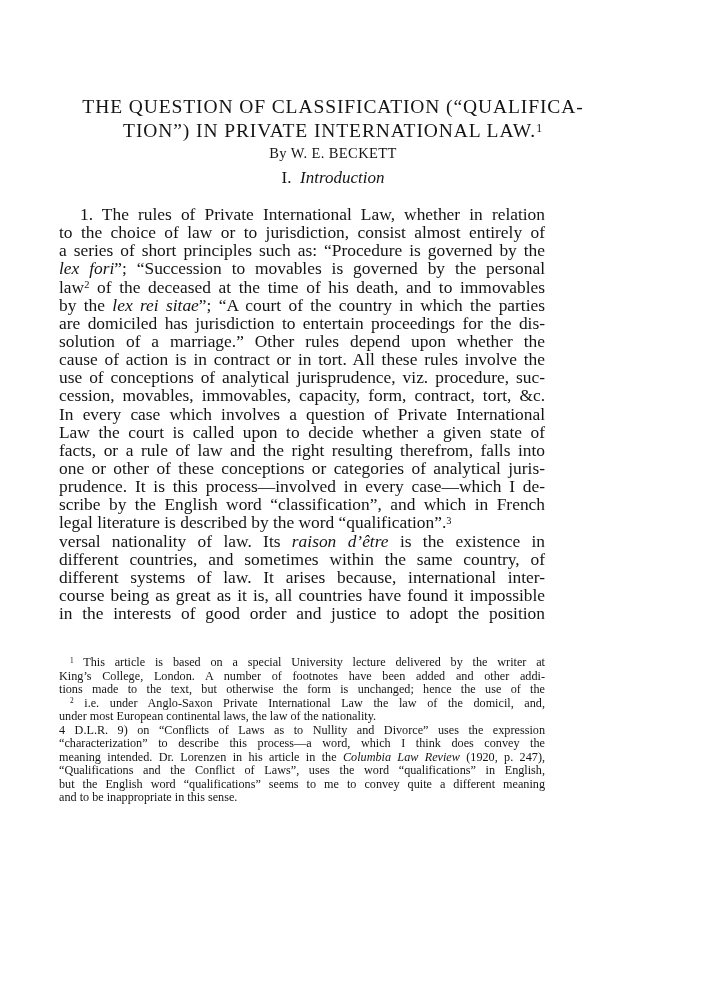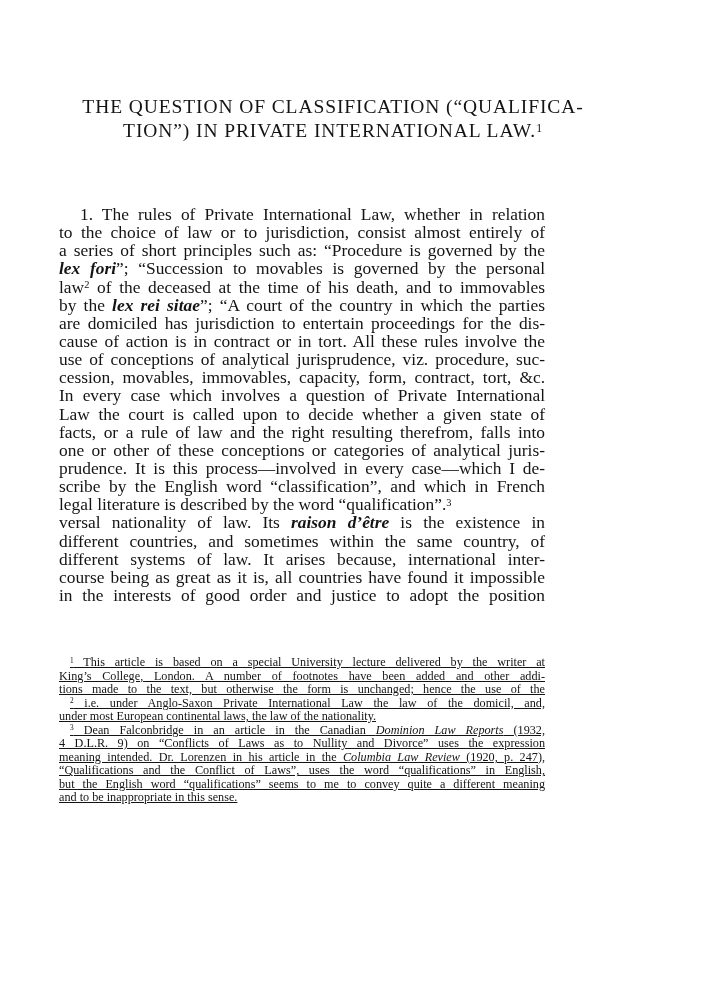--- a/index.html
+++ b/index.html
@@ -25,47 +25,52 @@
   .section i { font-style: italic; }
   .body {
     position: absolute; left: 59px; width: 486px; top: 205px;
     font-family: "Liberation Serif", serif; font-size: 17.4px; line-height: 18.15px;
   }
   .body .ln {
     display: block; text-align: justify; text-align-last: justify; white-space: nowrap; height: 18.15px;
   }
   .body .ln.last { text-align-last: left; }
   .body .ln.indent { padding-left: 21px; }
-  .body i { font-style: italic; font-weight: bold; }
+  .body i { font-style: italic; }
   sup { font-size: 60%; vertical-align: 0; position: relative; top: -0.45em; line-height: 0; }
   .notes {
     position: absolute; left: 59px; width: 486px; top: 656px;
     font-family: "Liberation Serif", serif; font-size: 12.2px; line-height: 13.55px;
   }
-  .notes .ln { display: block; text-align: justify; text-align-last: justify; white-space: nowrap; height: 13.55px; text-decoration: underline; }
+  .notes .ln { display: block; text-align: justify; text-align-last: justify; white-space: nowrap; height: 13.55px; }
   .notes .ln.last { text-align-last: left; }
   .notes .ln.indent { padding-left: 11px; }
   .notes i { font-style: italic; }
 </style>
 </head>
 <body>
 
 <div class="page">
   <div class="title">
     <span class="line">THE QUESTION OF CLASSIFICATION (“QUALIFICA-</span>
     <span class="line"><span>TION”) IN PRIVATE INTERNATIONAL LAW.</span><sup>1</sup></span>
   </div>
+  <div class="byline">By W. E. BECKETT</div>
+  <div class="section">
+    <span>I.</span>&nbsp;&nbsp;<i>Introduction</i>
+  </div>
   <div class="body" id="body">
       <span class="ln indent"><span>1. The rules of Private International Law, whether in relation</span></span>
       <span class="ln"><span>to the choice of law or to jurisdiction, consist almost entirely of</span></span>
       <span class="ln"><span>a series of short principles such as: “Procedure is governed by the</span></span>
       <span class="ln"><i>lex fori</i><span>”; “Succession to movables is governed by the personal</span></span>
       <span class="ln"><span>law</span><sup>2</sup><span> of the deceased at the time of his death, and to immovables</span></span>
       <span class="ln"><span>by the </span><i>lex rei sitae</i><span>”; “A court of the country in which the parties</span></span>
       <span class="ln"><span>are domiciled has jurisdiction to entertain proceedings for the dis-</span></span>
+      <span class="ln"><span>solution of a marriage.”  Other rules depend upon whether the</span></span>
       <span class="ln"><span>cause of action is in contract or in tort.  All these rules involve the</span></span>
       <span class="ln"><span>use of conceptions of analytical jurisprudence, viz. procedure, suc-</span></span>
       <span class="ln"><span>cession, movables, immovables, capacity, form, contract, tort, &amp;c.</span></span>
       <span class="ln"><span>In every case which involves a question of Private International</span></span>
       <span class="ln"><span>Law the court is called upon to decide whether a given state of</span></span>
       <span class="ln"><span>facts, or a rule of law and the right resulting therefrom, falls into</span></span>
       <span class="ln"><span>one or other of these conceptions or categories of analytical juris-</span></span>
       <span class="ln"><span>prudence.  It is this process—involved in every case—which I de-</span></span>
       <span class="ln"><span>scribe by the English word “classification”, and which in French</span></span>
       <span class="ln last"><span>legal literature is described by the word “qualification”.</span><sup>3</sup></span>
@@ -74,20 +79,20 @@
       <span class="ln"><span>different systems of law.  It arises because, international inter-</span></span>
       <span class="ln"><span>course being as great as it is, all countries have found it impossible</span></span>
       <span class="ln"><span>in the interests of good order and justice to adopt the position</span></span>
     </div>
   <div class="notes" id="notes">
       <span class="ln indent"><sup>1</sup><span> This article is based on a special University lecture delivered by the writer at</span></span>
       <span class="ln"><span>King’s College, London.  A number of footnotes have been added and other addi-</span></span>
       <span class="ln"><span>tions made to the text, but otherwise the form is unchanged; hence the use of the</span></span>
       <span class="ln indent"><sup>2</sup><span> i.e. under Anglo-Saxon Private International Law the law of the domicil, and,</span></span>
       <span class="ln last"><span>under most European continental laws, the law of the nationality.</span></span>
-      <span class="ln indent"><sup>3</sup><span> Dean Falconbridge in an article in the Canadian </span><i>Dominion Law Reports</i><span> (1932,</span></span>
       <span class="ln"><span>4 D.L.R. 9) on “Conflicts of Laws as to Nullity and Divorce” uses the expression</span></span>
+      <span class="ln"><span>“characterization” to describe this process—a word, which I think does convey the</span></span>
       <span class="ln"><span>meaning intended.  Dr. Lorenzen in his article in the </span><i>Columbia Law Review</i><span> (1920, p. 247),</span></span>
       <span class="ln"><span>“Qualifications and the Conflict of Laws”, uses the word “qualifications” in English,</span></span>
       <span class="ln"><span>but the English word “qualifications” seems to me to convey quite a different meaning</span></span>
       <span class="ln last"><span>and to be inappropriate in this sense.</span></span>
     </div>
 </div>
 
 </body></html>

